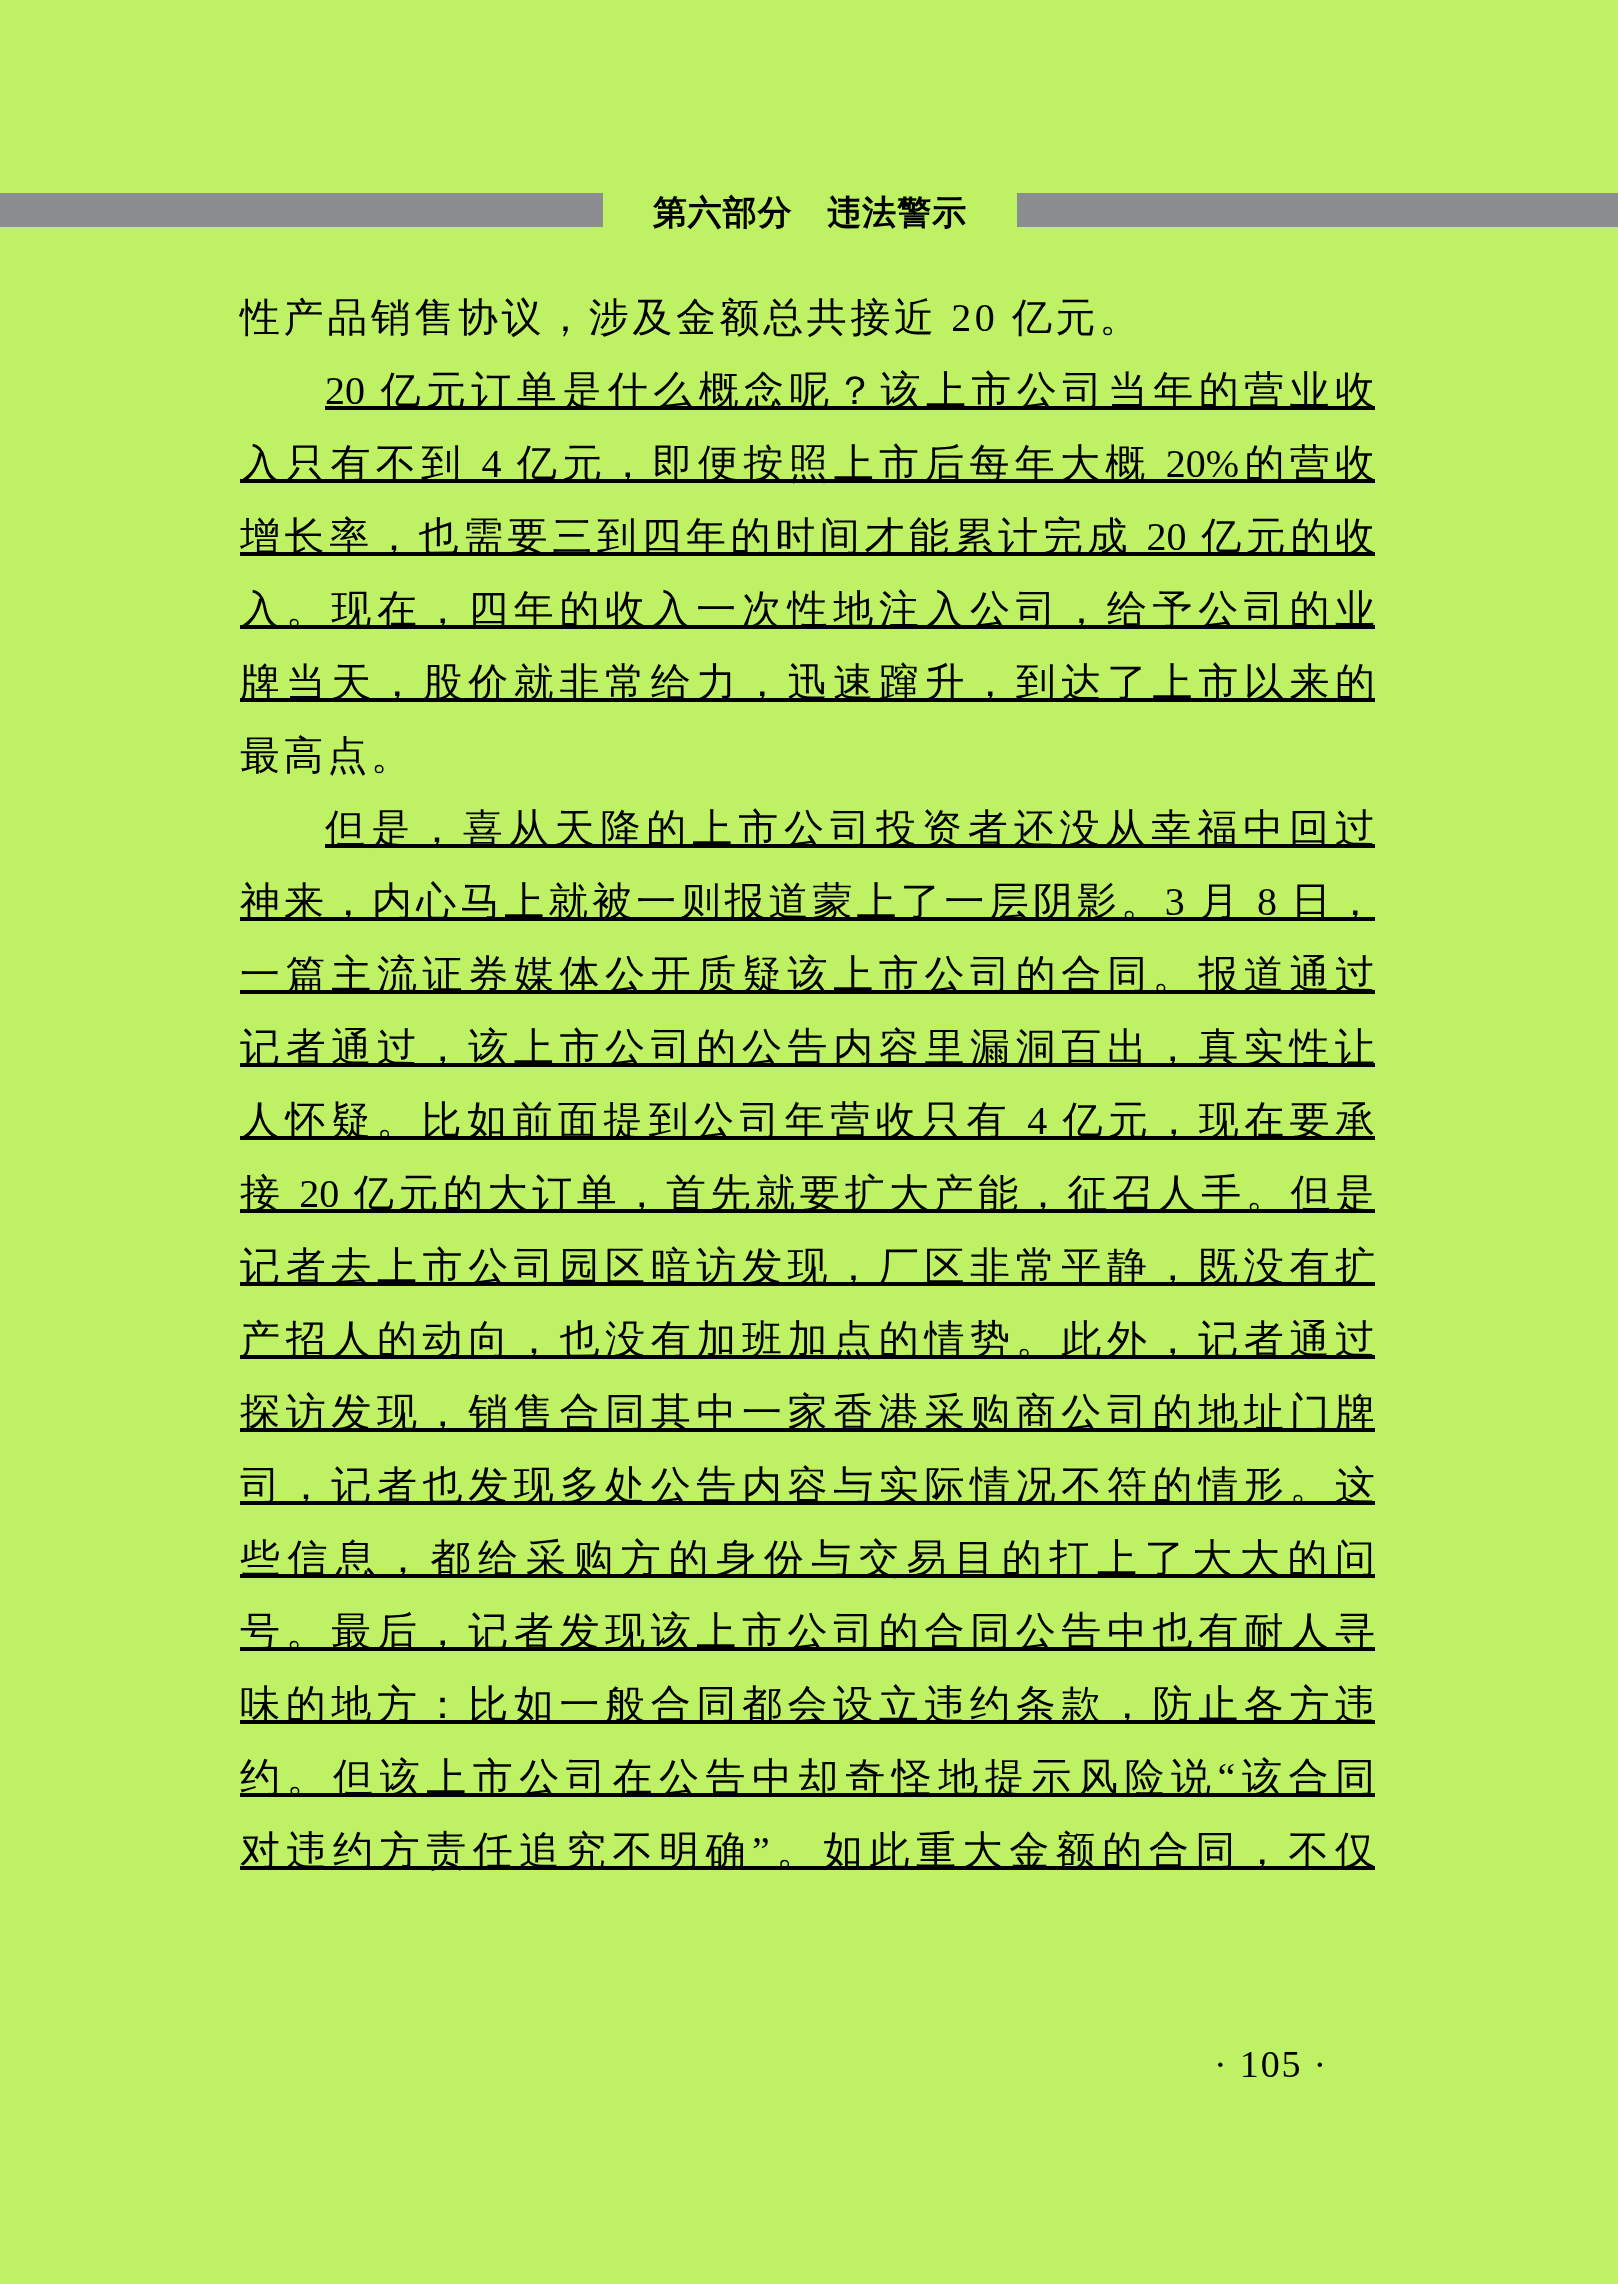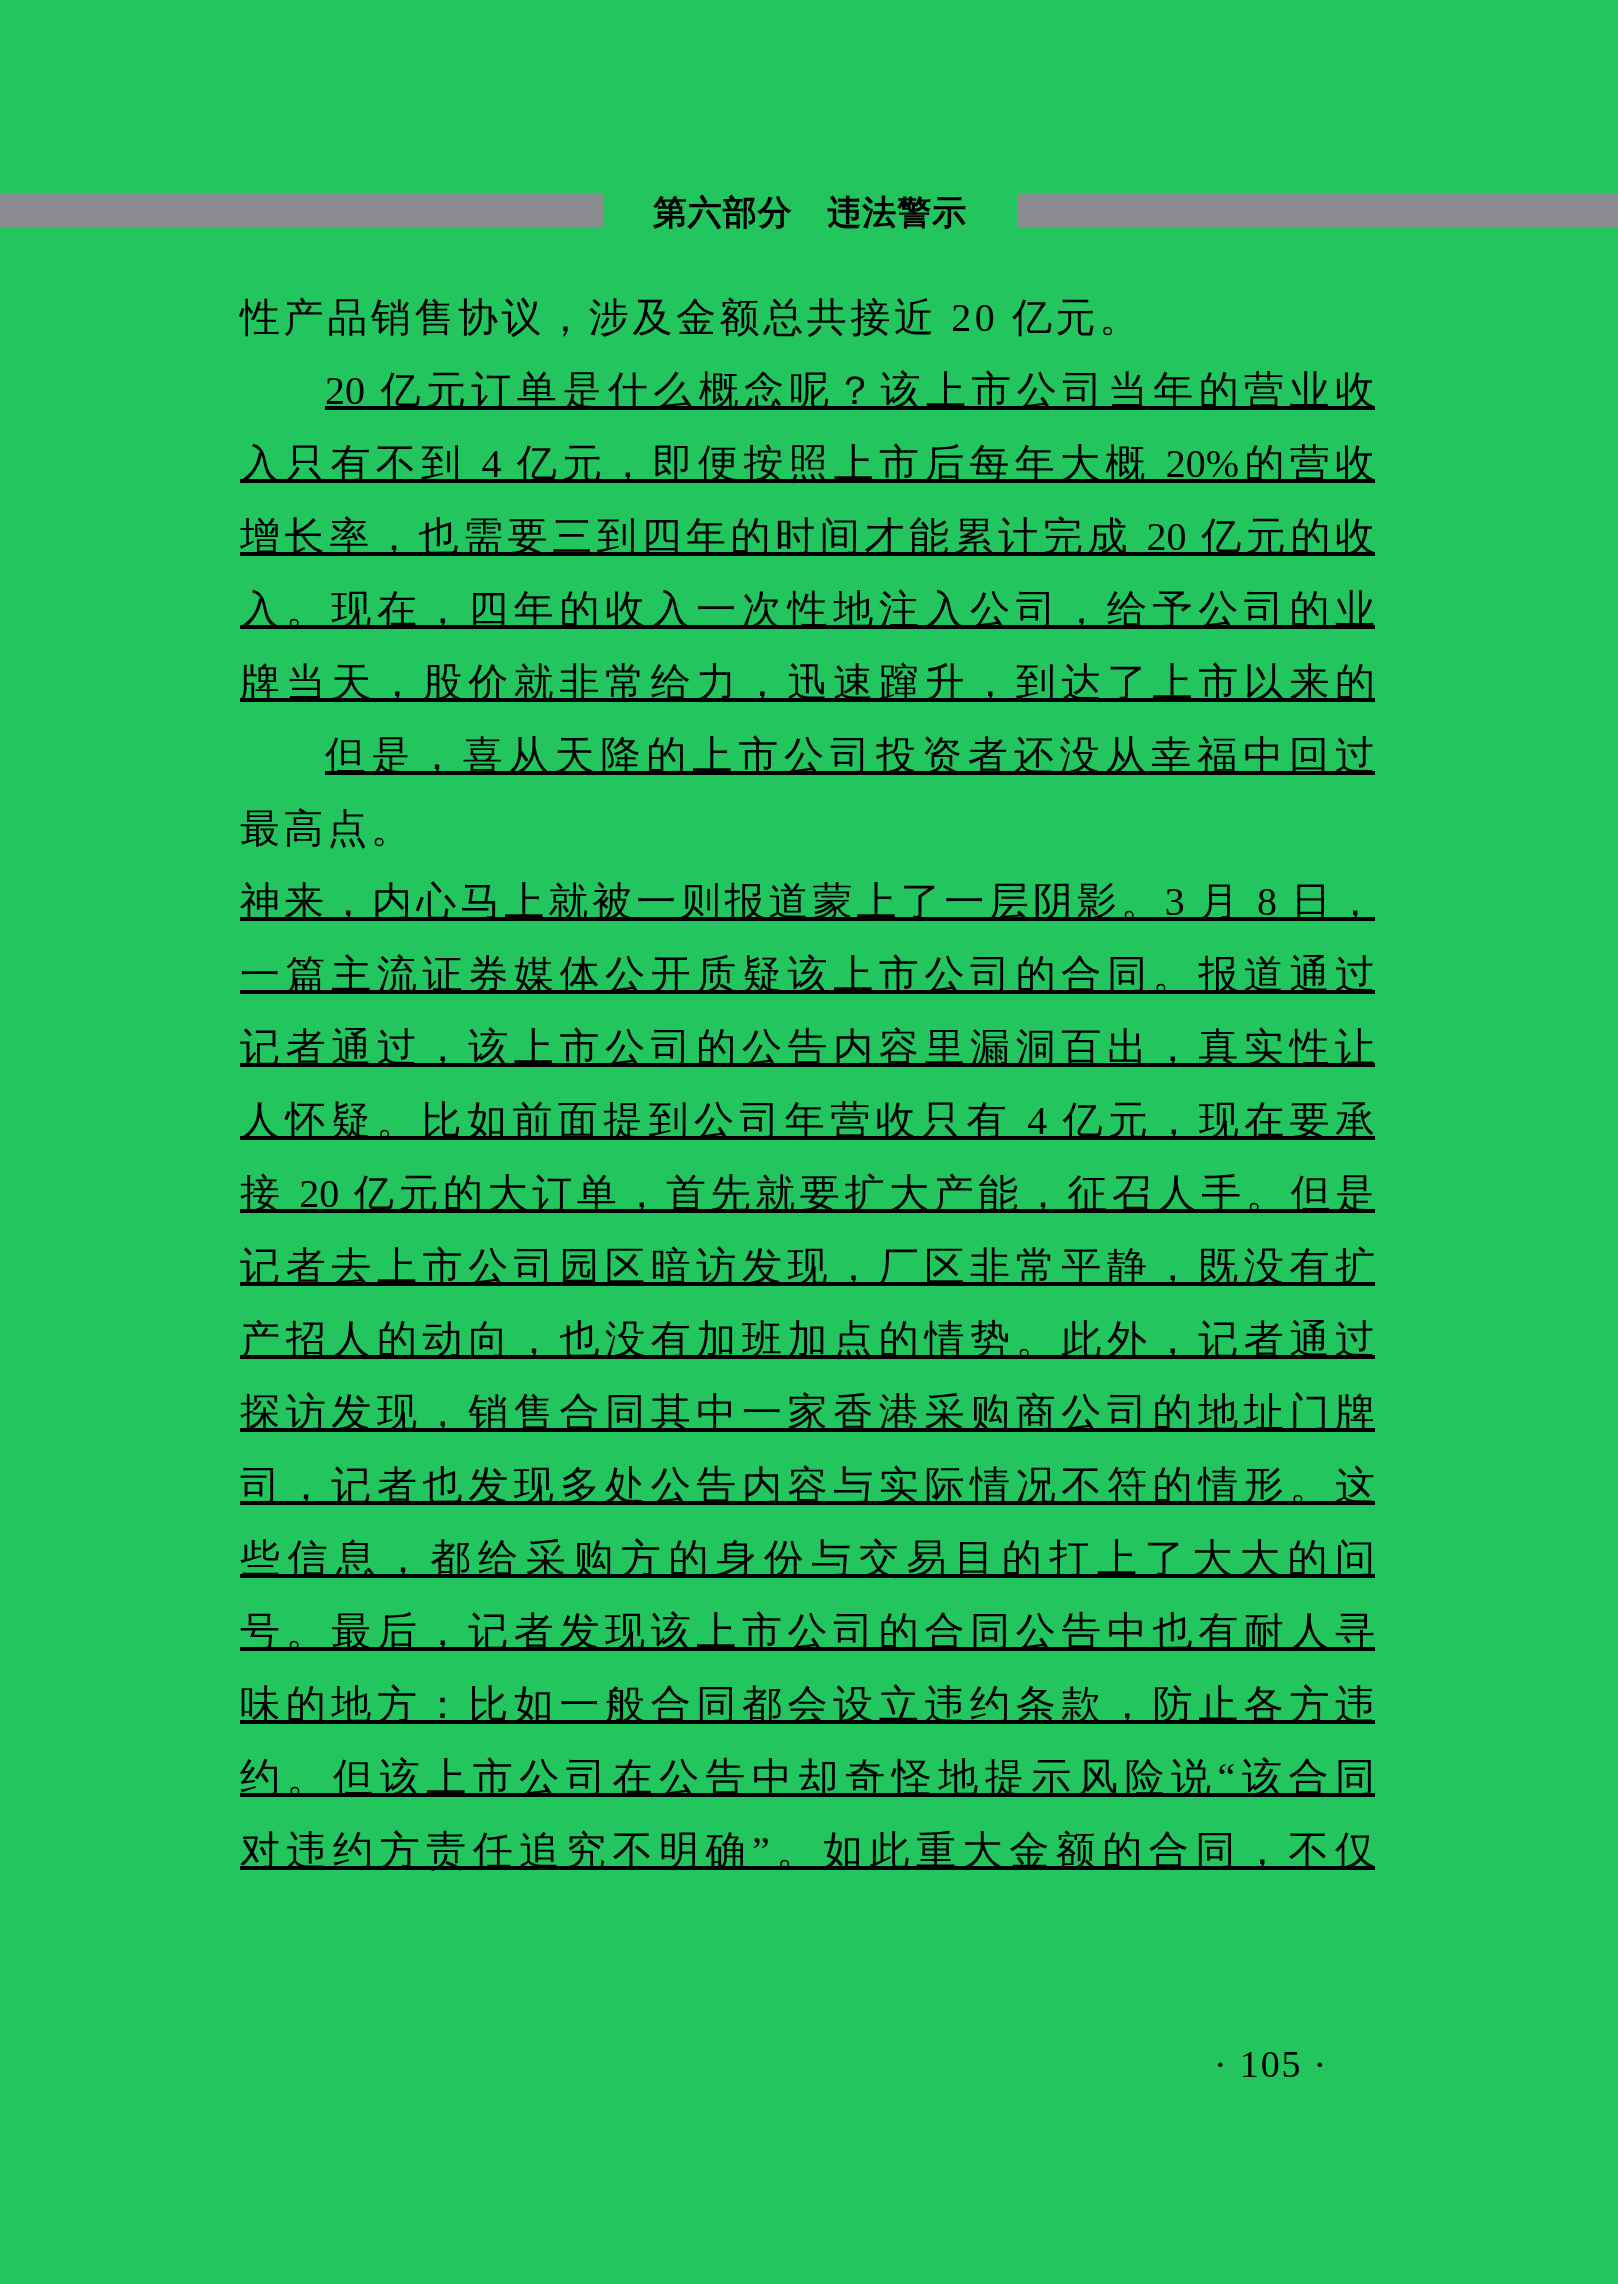--- a/index.html
+++ b/index.html
@@ -4,21 +4,21 @@
 <style>
   html, body {
     margin: 0;
     padding: 0;
     background: #ffffff;
   }
   .page {
     position: relative;
     width: 1618px;
     height: 2285px;
-    background: #22c55e;
+    background: #bef264;
     overflow: hidden;
     font-family: "Liberation Serif", "DejaVu Serif", serif;
     color: #000000;
   }
   
   .header {
     position: absolute;
     top: 189px;
     left: 0;
     width: 100%;
@@ -89,22 +89,22 @@
     <div class="bar right" style="background: rgb(139, 141, 144);"></div>
   </div>
 
   <div class="body-text" id="body-text">
       <div class="line l">性产品销售协议，涉及金额总共接近 20 亿元。</div>
       <div class="line j indent">20 亿元订单是什么概念呢？该上市公司当年的营业收</div>
       <div class="line j">入只有不到 4 亿元，即便按照上市后每年大概 20%的营收</div>
       <div class="line j">增长率，也需要三到四年的时间才能累计完成 20 亿元的收</div>
       <div class="line j">入。现在，四年的收入一次性地注入公司，给予公司的业</div>
       <div class="line j">牌当天，股价就非常给力，迅速蹿升，到达了上市以来的</div>
+      <div class="line l">最高点。</div>
       <div class="line j indent">但是，喜从天降的上市公司投资者还没从幸福中回过</div>
-      <div class="line l">最高点。</div>
       <div class="line j">神来，内心马上就被一则报道蒙上了一层阴影。3 月 8 日，</div>
       <div class="line j">一篇主流证券媒体公开质疑该上市公司的合同。报道通过</div>
       <div class="line j">记者通过，该上市公司的公告内容里漏洞百出，真实性让</div>
       <div class="line j">人怀疑。比如前面提到公司年营收只有 4 亿元，现在要承</div>
       <div class="line j">接 20 亿元的大订单，首先就要扩大产能，征召人手。但是</div>
       <div class="line j">记者去上市公司园区暗访发现，厂区非常平静，既没有扩</div>
       <div class="line j">产招人的动向，也没有加班加点的情势。此外，记者通过</div>
       <div class="line j">探访发现，销售合同其中一家香港采购商公司的地址门牌</div>
       <div class="line j">司，记者也发现多处公告内容与实际情况不符的情形。这</div>
       <div class="line j">些信息，都给采购方的身份与交易目的打上了大大的问</div>

